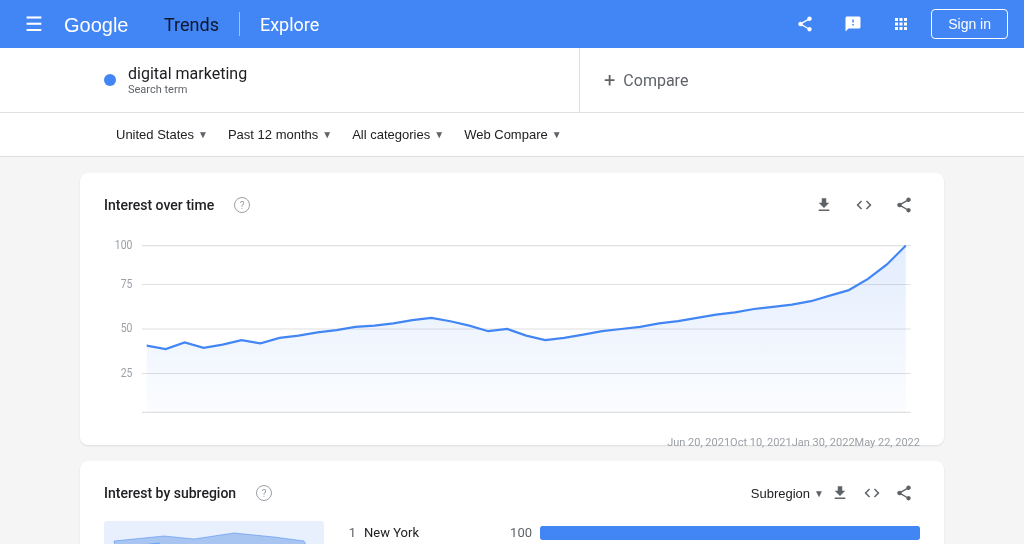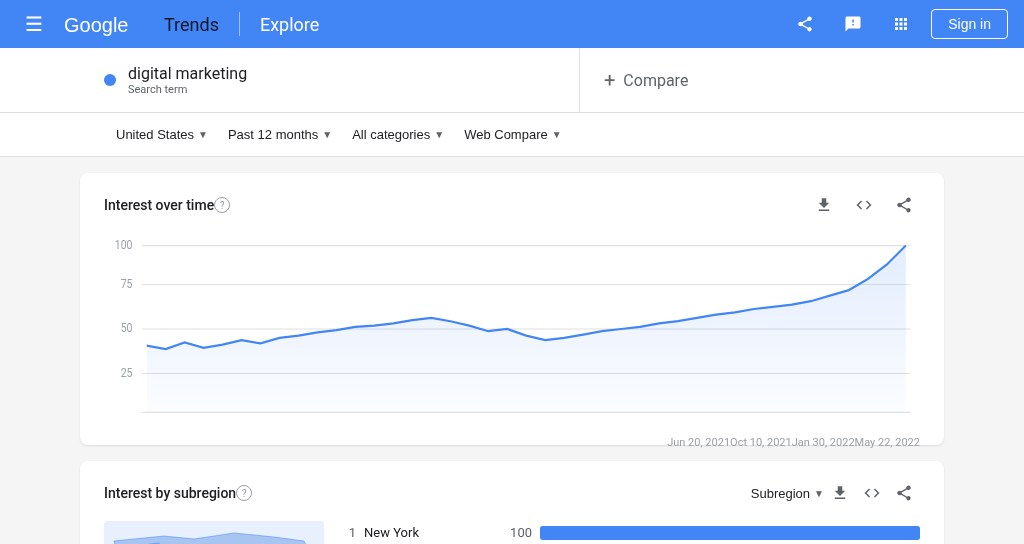--- a/index.html
+++ b/index.html
@@ -104,21 +104,21 @@
     }
     .card-header {
       display: flex;
       align-items: center;
       justify-content: space-between;
       margin-bottom: 8px;
     }
     .card-title-group {
       display: flex;
       align-items: flex-start;
-      gap: 0;
+      gap: 20px;
     }
     .card-title {
       font-size: 14px;
       color: #202124;
       font-weight: 500;
     }
     .help-icon {
       width: 16px;
       height: 16px;
       border-radius: 50%;

